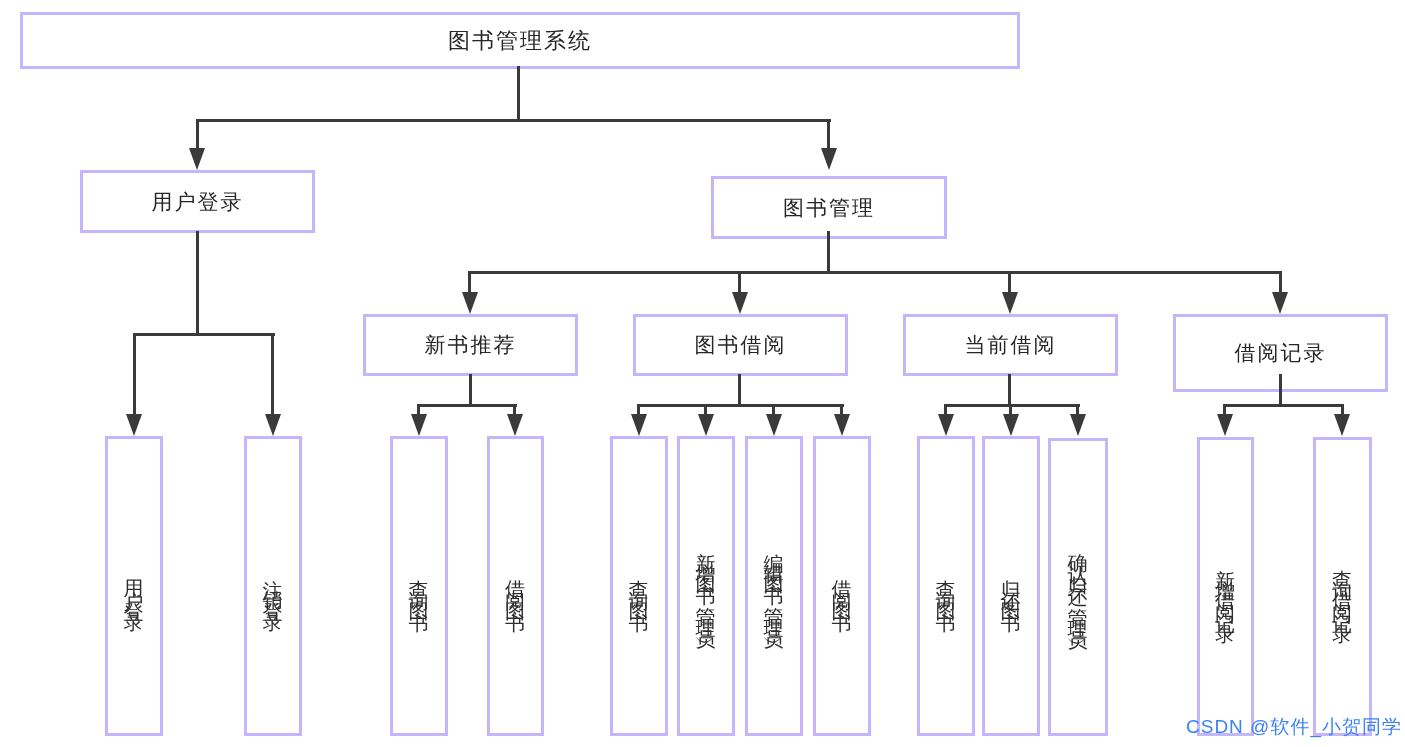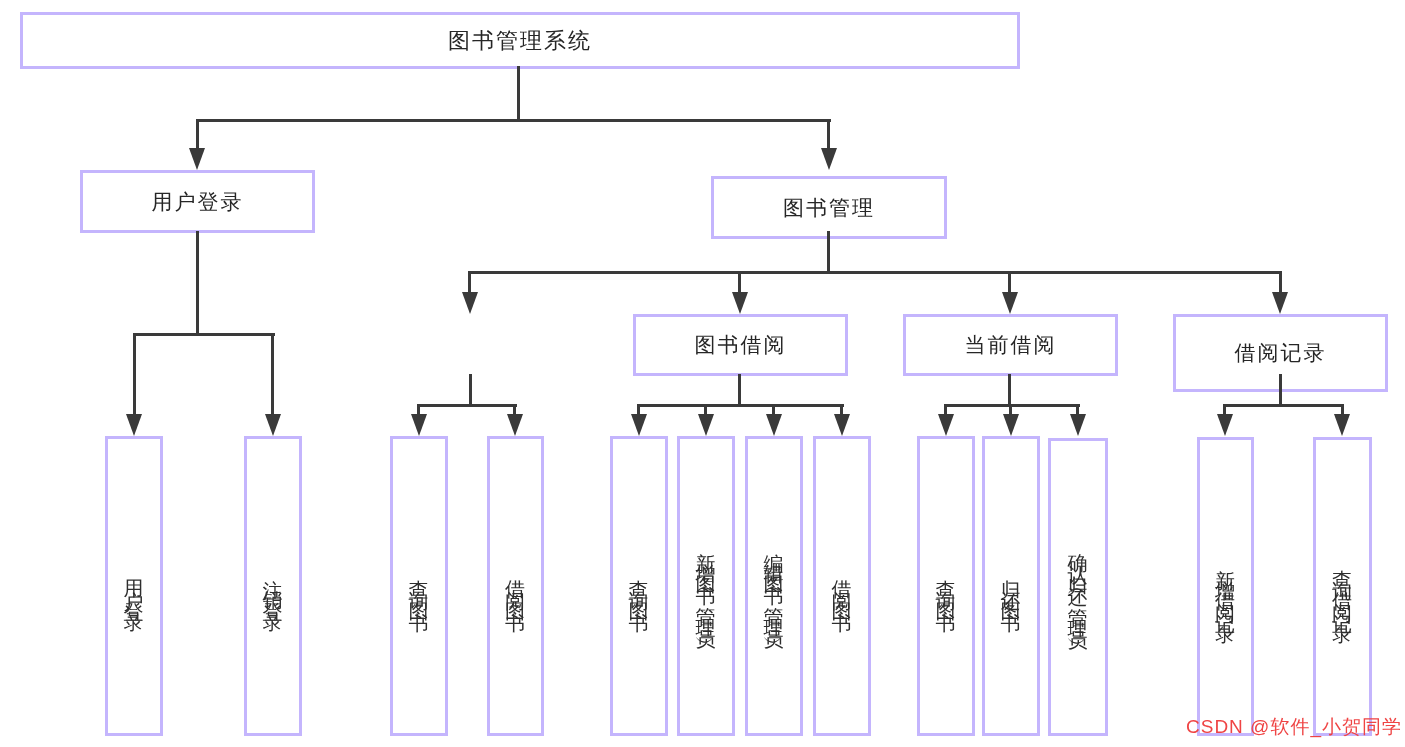--- a/index.html
+++ b/index.html
@@ -55,21 +55,21 @@
     height: 0;
     border-left: 8px solid transparent;
     border-right: 8px solid transparent;
     border-top: 22px solid #3a3a3a;
   }
   .watermark {
     position: absolute;
     left: 1186px;
     top: 714px;
     font-size: 19px;
-    color: #ef4444;
+    color: #3b82f6;
     letter-spacing: 1px;
     white-space: nowrap;
     z-index: 5;
   }
 </style>
 </head>
 <body>
 
 <div class="stage">
 
@@ -102,20 +102,23 @@
   <div class="hline" style="left:468px; top:271px; width:814px;"></div>
   <div class="vline" style="left:468px; top:271px; height:24px;"></div>
   <div class="arrow" style="left:462px; top:292px;"></div>
   <div class="vline" style="left:738px; top:271px; height:24px;"></div>
   <div class="arrow" style="left:732px; top:292px;"></div>
   <div class="vline" style="left:1008px; top:271px; height:24px;"></div>
   <div class="arrow" style="left:1002px; top:292px;"></div>
   <div class="vline" style="left:1279px; top:271px; height:24px;"></div>
   <div class="arrow" style="left:1272px; top:292px;"></div>
 
+  <div class="box hbox" style="left:363px; top:314px; width:215px; height:62px;">
+    <span>新书推荐</span>
+  </div>
   <div class="box hbox" style="left:633px; top:314px; width:215px; height:62px;">
     <span>图书借阅</span>
   </div>
   <div class="box hbox" style="left:903px; top:314px; width:215px; height:62px;">
     <span>当前借阅</span>
   </div>
   <div class="box hbox" style="left:1173px; top:314px; width:215px; height:78px;">
     <span>借阅记录</span>
   </div>
 

